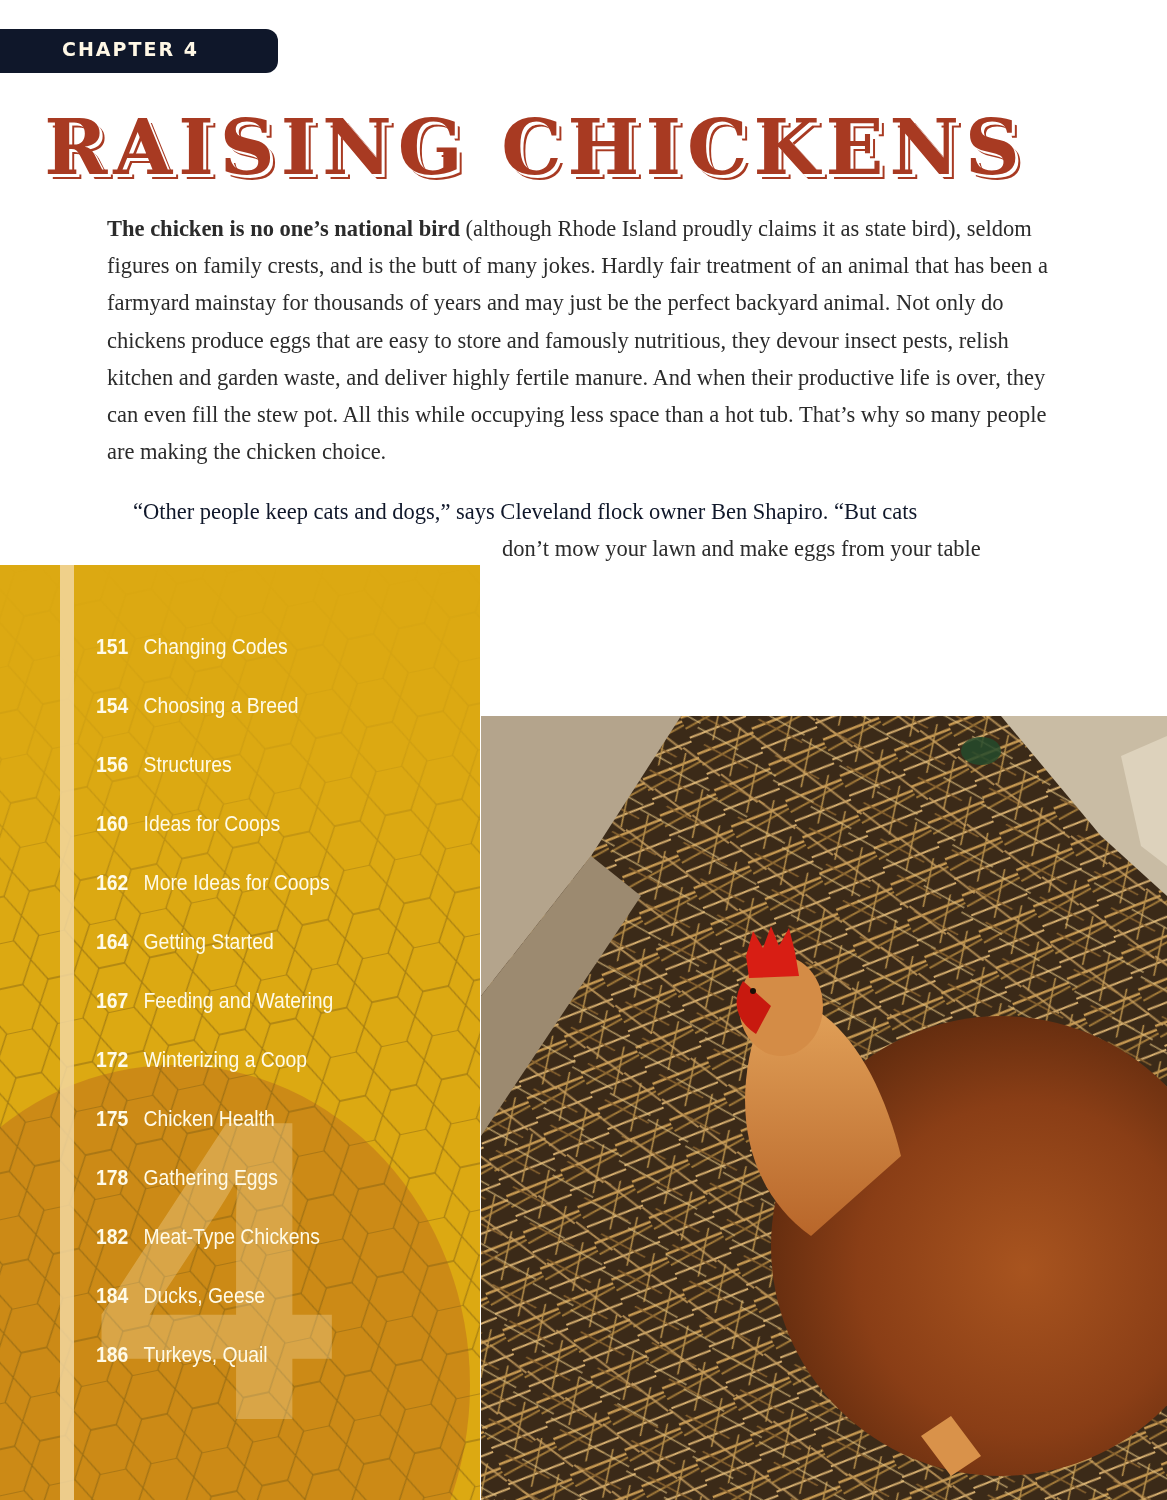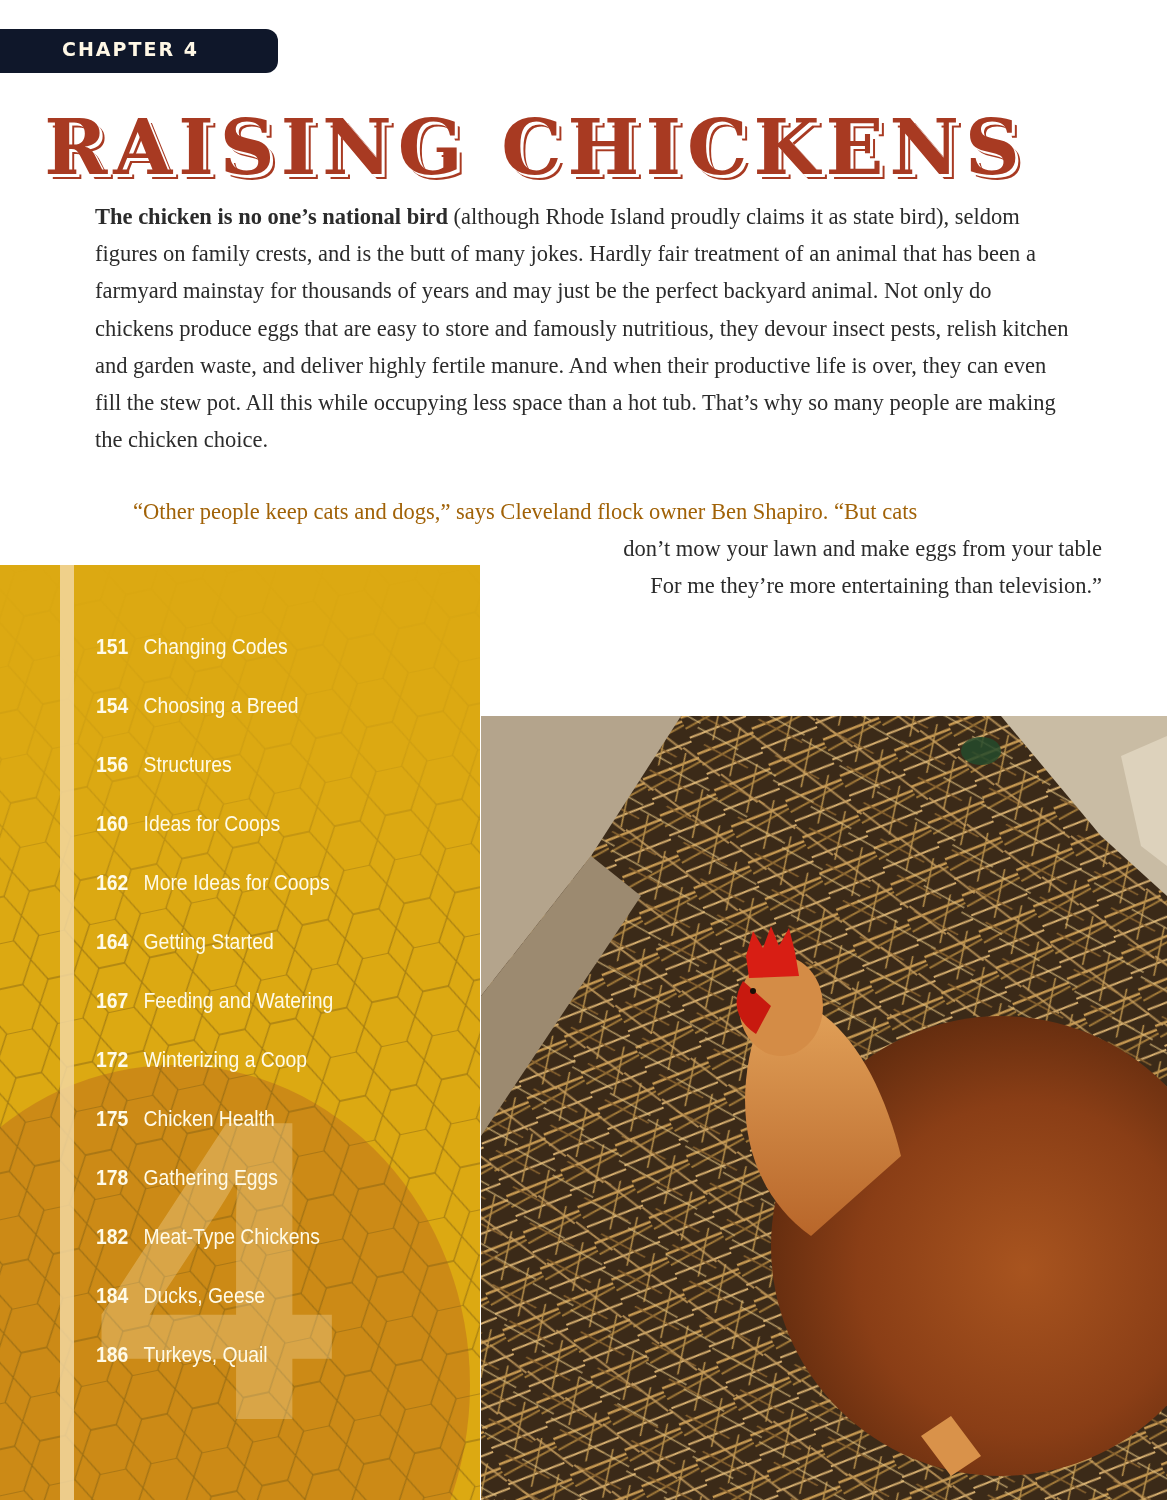--- a/index.html
+++ b/index.html
@@ -4,25 +4,25 @@
 <style>
   html, body { margin:0; padding:0; }
   body { width:1167px; height:1500px; position:relative; overflow:hidden; background:#ffffff; font-family:"DejaVu Serif", serif; }
 
   .chapter-tab { position:absolute; left:0; top:29px; width:278px; height:44px; background:#0f172a; border-radius:0 12px 12px 0; }
   .chapter-tab span { position:absolute; left:62px; top:9px; font-family:"DejaVu Sans", sans-serif; font-weight:bold; font-size:19px; letter-spacing:2px; color:#fff8e6; }
 
   .title { position:absolute; left:0; top:98px; width:1070px; text-align:center; font-family:"DejaVu Serif", serif; font-weight:bold; font-size:76px; letter-spacing:6px; color:#a83a22; text-shadow: 3px 3px 0 #ffffff, 5px 5px 0 #a83a22; line-height:100px; }
 
   .body-text { position:absolute; left:95px; top:198px; width:975px; font-family:"Liberation Serif", serif; font-size:22.5px; line-height:37.2px; color:#2b2b2b; }
-  .body-text p { margin:0; }
+  .body-text p { margin:12px; }
   .body-text .lead { font-weight:bold; }
-  .quote1 { position:absolute; left:133px; top:493px; width:940px; font-family:"Liberation Serif", serif; font-size:22.5px; line-height:37.2px; color:#a16207; }
+  .quote1 { position:absolute; left:133px; top:493px; width:940px; font-family:"Liberation Serif", serif; font-size:22.5px; line-height:37.2px; color:#0f172a; }
   .quote2 { position:absolute; left:502px; top:530px; width:600px; font-family:"Liberation Serif", serif; font-size:22.5px; line-height:37.2px; color:#2b2b2b; }
-  .quote2 div { white-space:nowrap;text-align:right; }
+  .quote2 div { white-space:nowrap; }
 
   .toc-panel { position:absolute; left:0; top:565px; width:480px; height:935px; background:#dca912; overflow:hidden; }
   .hex-bg { position:absolute; left:0; top:0; width:480px; height:935px; }
   .big-circle { position:absolute; left:-120px; top:500px; width:590px; height:640px; border-radius:50%; background:#c98517; opacity:0.85; }
   .big-four { position:absolute; left:95px; top:490px; font-family:"Liberation Sans", sans-serif; font-weight:bold; font-size:430px; line-height:430px; color:#f3d9a3; opacity:0.35; }
   .stripe { position:absolute; left:60px; top:0; width:14px; height:935px; background:#f2d7a0; opacity:0.85; }
   .toc-list { position:absolute; left:96px; top:52px; margin:0; padding:0; list-style:none; }
   .toc-item { height:59px; font-family:"Liberation Sans", sans-serif; font-size:22px; color:#fffbe8; display:flex; align-items:center; white-space:nowrap; transform:scaleX(0.88); transform-origin:left center; }
   .toc-page { font-weight:bold; width:54px; display:inline-block; }
   .toc-label { display:inline-block; }
@@ -38,21 +38,20 @@
 
 <h1 class="title" style="margin:0;">RAISING CHICKENS</h1>
 
 <div class="body-text">
   <p><span class="lead">The chicken is no one’s national bird</span><span> (although Rhode Island proudly claims it as state bird), seldom figures on family crests, and is the butt of many jokes. Hardly fair treatment of an animal that has been a farmyard mainstay for thousands of years and may just be the perfect backyard animal. Not only do chickens produce eggs that are easy to store and famously nutritious, they devour insect pests, relish kitchen and garden waste, and deliver highly fertile manure. And when their productive life is over, they can even fill the stew pot. All this while occupying less space than a hot tub. That’s why so many people are making the chicken choice.</span></p>
 </div>
 
 <div class="quote1">“Other people keep cats and dogs,” says Cleveland flock owner Ben Shapiro. “But cats</div>
 <div class="quote2">
   <div>don’t mow your lawn and make eggs from your table</div>
-  <div>For me they’re more entertaining than television.”</div>
 </div>
 
 <div class="toc-panel">
   <div class="big-circle"></div>
   <svg class="hex-bg" viewBox="0 0 480 935" preserveAspectRatio="none">
     <defs>
       <pattern id="hex" width="52" height="90" patternUnits="userSpaceOnUse" patternTransform="rotate(-12) translate(0,10)">
         <path d="M13 0 L39 0 L52 22.5 L39 45 L13 45 L0 22.5 Z M39 45 L52 67.5 L39 90 M13 45 L0 67.5 L13 90" fill="none" stroke="#7a5a12" stroke-width="1.3" opacity="0.55"></path>
       </pattern>
       <linearGradient id="fade" x1="0" y1="0" x2="0" y2="1">

